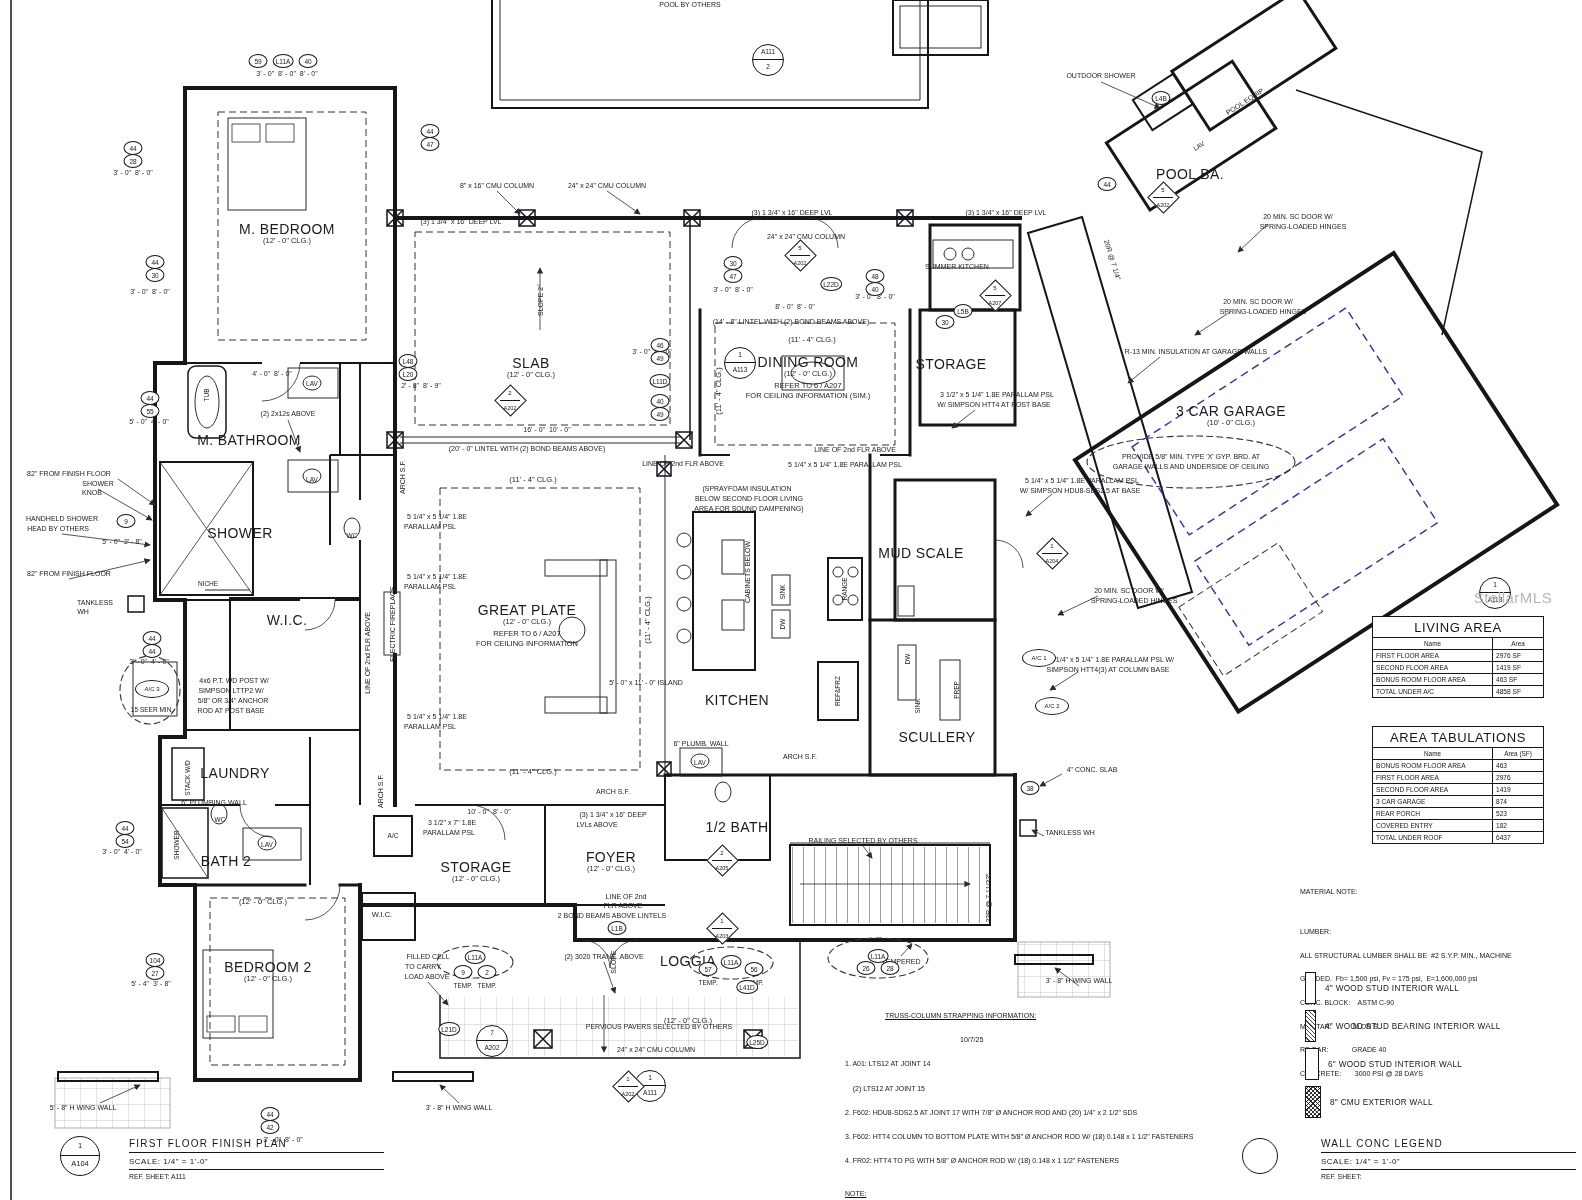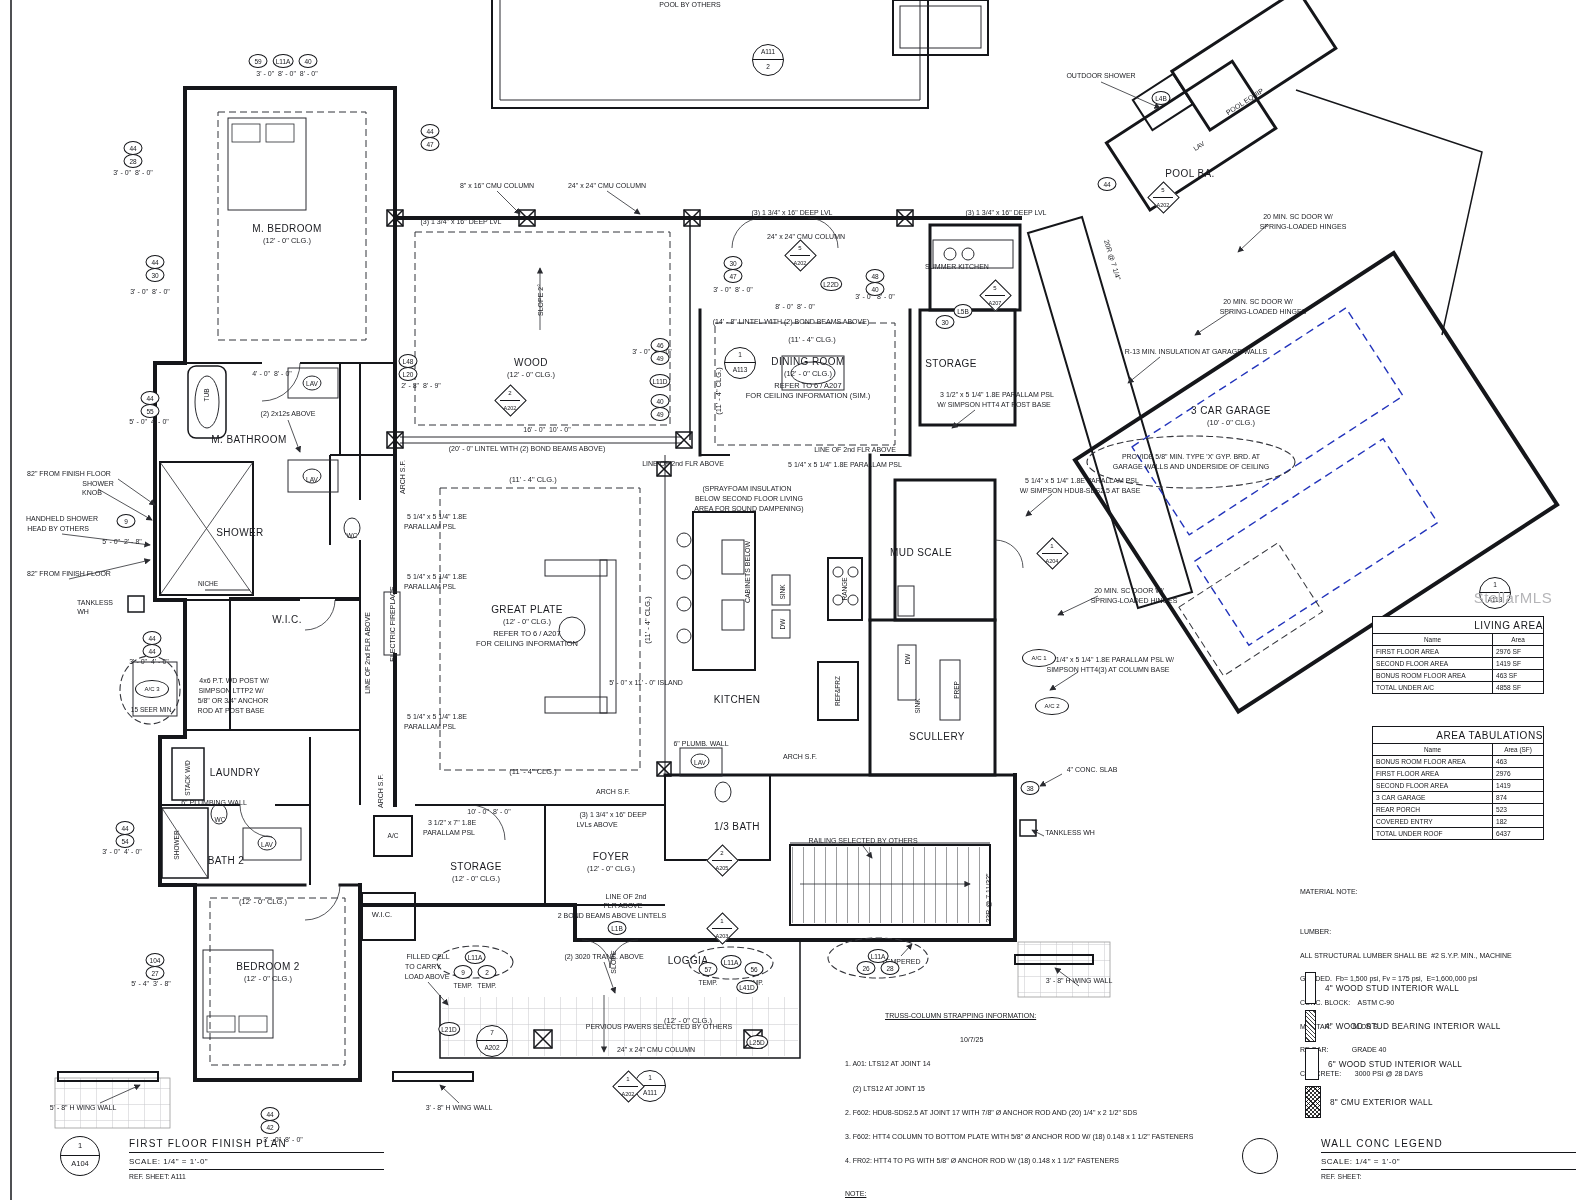--- a/index.html
+++ b/index.html
@@ -13,21 +13,21 @@
   .w15{stroke:#15161a;stroke-width:1.5;fill:none;}
   .w1{stroke:#2a2b30;stroke-width:1;fill:none;}
   .thin{stroke:#2a2b30;stroke-width:.8;fill:none;}
   .dsh{stroke:#33343a;stroke-width:1;fill:none;stroke-dasharray:7 4;}
   .bdsh{stroke:#2233bb;stroke-width:1.4;fill:none;stroke-dasharray:8 5;}
   .cloud{stroke:#33343a;stroke-width:1.1;fill:none;stroke-dasharray:6 4;stroke-linecap:round;}
   .ldr{stroke:#2a2b30;stroke-width:.8;fill:none;}
   
   #anno-layer{position:absolute;left:0;top:0;width:100%;height:100%;}
   .lbl{position:absolute;white-space:pre;line-height:1.15;text-align:center;color:#1a1b20;}
-  .room{font-size:10px;letter-spacing:.4px;}
+  .room{font-size:14px;letter-spacing:.4px;}
   .rsub{font-size:7.5px;}
   .ann{font-size:7px;}
   .dim{font-size:7px;color:#26272c;}
   .fix{font-size:6.5px;}
   .cmark{position:absolute;transform:translate(-50%,-50%);min-width:13px;height:12px;padding:0 2px;
          border:1px solid #15161a;border-radius:50%;font-size:6.5px;display:flex;align-items:center;
          justify-content:center;background:#fff;}
   .acmark{position:absolute;transform:translate(-50%,-50%);width:32px;height:16px;border:1.1px solid #15161a;
          border-radius:50%;font-size:6px;display:flex;align-items:center;justify-content:center;background:#fff;}
   .refc{position:absolute;transform:translate(-50%,-50%);width:30px;height:30px;border:1.2px solid #15161a;
@@ -35,21 +35,21 @@
   .refc .rt{display:block;height:14px;line-height:14px;border-bottom:1px solid #15161a;}
   .refc .rb{display:block;height:13px;line-height:13px;}
   .diam{position:absolute;transform:translate(-50%,-50%);width:32px;height:32px;font-size:6px;}
   .diam .box{position:absolute;left:5px;top:5px;width:21px;height:21px;border:1.1px solid #15161a;
              transform:rotate(45deg);background:#fff;}
   .diam .dt{position:absolute;top:6px;left:0;right:0;text-align:center;}
   .diam .db{position:absolute;bottom:5px;left:0;right:0;text-align:center;font-size:5.5px;}
   .diam:after{content:"";position:absolute;left:6px;right:6px;top:50%;border-top:1px solid #15161a;}
   
   .tbl{position:absolute;border:1.4px solid #15161a;background:#fff;font-size:6.6px;}
-  .tbl .title{text-align:right;font-size:10px;letter-spacing:.6px;padding:3px 0 2px;border-bottom:1.2px solid #15161a;}
+  .tbl .title{text-align:center;font-size:13px;letter-spacing:.6px;padding:3px 0 2px;border-bottom:1.2px solid #15161a;}
   .trow{display:flex;border-bottom:1px solid #15161a;}
   .trow:last-child{border-bottom:none;}
   .trow .c1{flex:1;padding:2px 3px;}
   .trow .c2{width:44px;border-left:1px solid #15161a;padding:2px 3px;}
   .thead .c1,.thead .c2{text-align:center;font-size:6.4px;}
   
   .noteblock{position:absolute;font-size:7px;line-height:1;white-space:pre;}
   .noteblock div{margin-bottom:3.2px;}
   .u{text-decoration:underline;}
   
@@ -338,38 +338,38 @@
       <div class="lbl rsub" style="left: 268px; top: 979px; transform: translate(-50%, -50%);">(12' - 0" CLG.)</div>
       <div class="lbl rsub" style="left: 263px; top: 902px; transform: translate(-50%, -50%);">(12' - 0" CLG.)</div>
       <div class="lbl room" style="left: 476px; top: 867px; transform: translate(-50%, -50%);">STORAGE</div>
       <div class="lbl rsub" style="left: 476px; top: 879px; transform: translate(-50%, -50%);">(12' - 0" CLG.)</div>
       <div class="lbl room" style="left: 611px; top: 857px; transform: translate(-50%, -50%);">FOYER</div>
       <div class="lbl rsub" style="left: 611px; top: 869px; transform: translate(-50%, -50%);">(12' - 0" CLG.)</div>
       <div class="lbl room" style="left: 527px; top: 610px; transform: translate(-50%, -50%);">GREAT PLATE</div>
       <div class="lbl rsub" style="left: 527px; top: 622px; transform: translate(-50%, -50%);">(12' - 0" CLG.)</div>
       <div class="lbl rsub" style="left: 527px; top: 634px; transform: translate(-50%, -50%);">REFER TO 6 / A207</div>
       <div class="lbl rsub" style="left: 527px; top: 644px; transform: translate(-50%, -50%);">FOR CEILING INFORMATION</div>
-      <div class="lbl room" style="left: 531px; top: 363px; transform: translate(-50%, -50%);">WOOD</div>
+      <div class="lbl room" style="left: 531px; top: 363px; transform: translate(-50%, -50%);">SLAB</div>
       <div class="lbl rsub" style="left: 531px; top: 375px; transform: translate(-50%, -50%);">(12' - 0" CLG.)</div>
       <div class="lbl room" style="left: 808px; top: 362px; transform: translate(-50%, -50%);">DINING ROOM</div>
       <div class="lbl rsub" style="left: 808px; top: 374px; transform: translate(-50%, -50%);">(12' - 0" CLG.)</div>
       <div class="lbl rsub" style="left: 808px; top: 386px; transform: translate(-50%, -50%);">REFER TO 6 / A207</div>
       <div class="lbl rsub" style="left: 808px; top: 396px; transform: translate(-50%, -50%);">FOR CEILING INFORMATION (SIM.)</div>
       <div class="lbl room" style="left: 737px; top: 700px; transform: translate(-50%, -50%);">KITCHEN</div>
       <div class="lbl room" style="left: 937px; top: 737px; transform: translate(-50%, -50%);">SCULLERY</div>
       <div class="lbl room" style="left: 921px; top: 553px; transform: translate(-50%, -50%);">MUD SCALE</div>
       <div class="lbl room" style="left: 951px; top: 364px; transform: translate(-50%, -50%);">STORAGE</div>
       <div class="lbl ann" style="left: 957px; top: 267px; transform: translate(-50%, -50%);">SUMMER KITCHEN</div>
       <div class="lbl room" style="left: 1190px; top: 174px; transform: translate(-50%, -50%);">POOL BA.</div>
       <div class="lbl ann" style="left: 1245px; top: 102px; transform: translate(-50%, -50%) rotate(-33deg);">POOL EQUIP</div>
       <div class="lbl room" style="left: 1231px; top: 411px; transform: translate(-50%, -50%);">3 CAR GARAGE</div>
       <div class="lbl rsub" style="left: 1231px; top: 423px; transform: translate(-50%, -50%);">(10' - 0" CLG.)</div>
       <div class="lbl room" style="left: 688px; top: 961px; transform: translate(-50%, -50%);">LOGGIA</div>
       <div class="lbl rsub" style="left: 688px; top: 1021px; transform: translate(-50%, -50%);">(12' - 0" CLG.)</div>
-      <div class="lbl room" style="left: 737px; top: 827px; transform: translate(-50%, -50%);">1/3 BATH</div>
+      <div class="lbl room" style="left: 737px; top: 827px; transform: translate(-50%, -50%);">1/2 BATH</div>
       <div class="lbl rsub" style="left: 382px; top: 915px; transform: translate(-50%, -50%);">W.I.C.</div>
       <div class="lbl rsub" style="left: 533px; top: 480px; transform: translate(-50%, -50%);">(11' - 4" CLG.)</div>
       <div class="lbl rsub" style="left: 533px; top: 772px; transform: translate(-50%, -50%);">(11' - 4" CLG.)</div>
       <div class="lbl rsub" style="left: 648px; top: 620px; transform: translate(-50%, -50%) rotate(-90deg);">(11' - 4" CLG.)</div>
       <div class="lbl rsub" style="left: 719px; top: 391px; transform: translate(-50%, -50%) rotate(-90deg);">(11' - 4" CLG.)</div>
       <div class="lbl rsub" style="left: 812px; top: 340px; transform: translate(-50%, -50%);">(11' - 4" CLG.)</div>
       <div class="lbl ann" style="left: 497px; top: 186px; transform: translate(-50%, -50%);">8" x 16" CMU COLUMN</div>
       <div class="lbl ann" style="left: 607px; top: 186px; transform: translate(-50%, -50%);">24" x 24" CMU COLUMN</div>
       <div class="lbl ann" style="left: 461px; top: 222px; transform: translate(-50%, -50%);">(3) 1 3/4" x 16" DEEP LVL</div>
       <div class="lbl ann" style="left: 792px; top: 213px; transform: translate(-50%, -50%);">(3) 1 3/4" x 16" DEEP LVL</div>

